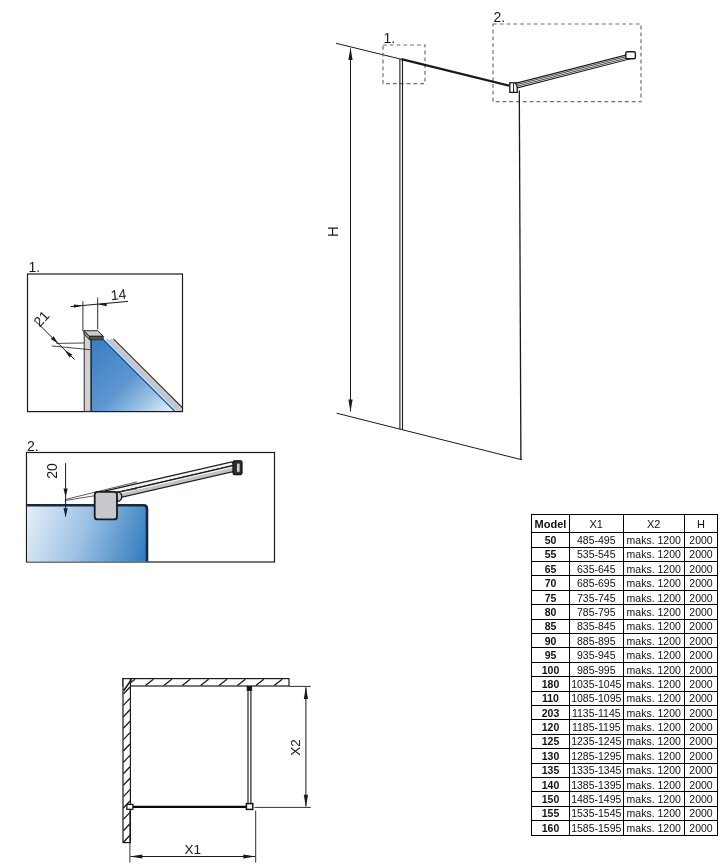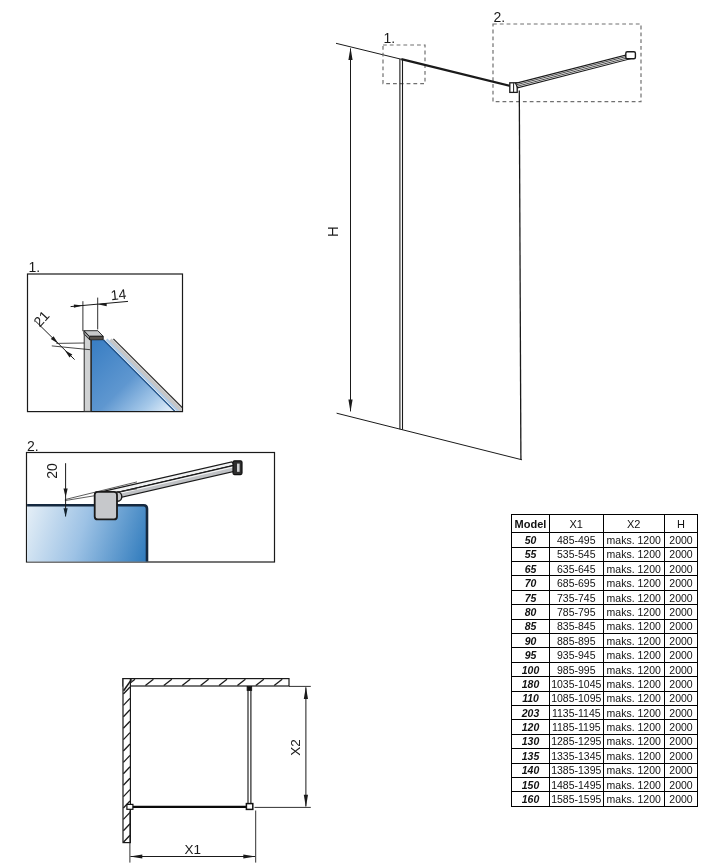--- a/index.html
+++ b/index.html
@@ -1,26 +1,26 @@
 <!DOCTYPE html>
 <html><head>
 <meta charset="utf-8">
 <style>
   html,body{margin:0;padding:0;background:#ffffff;}
   #page{position:relative;transform:translateZ(0);width:722px;height:866px;background:#ffffff;overflow:hidden;
         font-family:"Liberation Sans", sans-serif;}
   #art{position:absolute;left:0;top:0;transform:translateZ(0);}
-  #spec{position:absolute;left:511px;top:514px;}
+  #spec{position:absolute;left:531px;top:514px;}
   table.spec{border-collapse:collapse;table-layout:fixed;}
   table.spec td,table.spec th{border:1.3px solid #000;padding:0;margin:0;
      font-family:"Liberation Sans", sans-serif;font-size:10.5px;color:#111;
      text-align:center;vertical-align:middle;overflow:hidden;white-space:nowrap;}
   table.spec th{height:17.3px;font-size:11px;}
   table.spec td{height:13.4px;}
-  td.m{font-weight:bold;font-style:italic;}
+  td.m{font-weight:bold;}
   th.model{font-weight:bold;}
   th.plain{font-weight:normal;}
 </style>
 </head>
 <body>
 <div id="page">
 <svg id="art" opacity="0.999" width="722" height="866" viewBox="0 0 722 866">
   <defs>
     <linearGradient id="g1" gradientUnits="userSpaceOnUse" x1="96" y1="342" x2="168" y2="414">
       <stop offset="0" stop-color="#3b7fc4"></stop>
@@ -358,20 +358,26 @@
             <td>2000</td>
           </tr>
 
 <tr>
             <td class="m">120</td>
             <td>1185-1195</td>
             <td>maks. 1200</td>
             <td>2000</td>
           </tr>
 
+<tr>
+            <td class="m">125</td>
+            <td>1235-1245</td>
+            <td>maks. 1200</td>
+            <td>2000</td>
+          </tr>
 
 <tr>
             <td class="m">130</td>
             <td>1285-1295</td>
             <td>maks. 1200</td>
             <td>2000</td>
           </tr>
 
 <tr>
             <td class="m">135</td>
@@ -388,20 +394,26 @@
           </tr>
 
 
 <tr>
             <td class="m">150</td>
             <td>1485-1495</td>
             <td>maks. 1200</td>
             <td>2000</td>
           </tr>
 
+<tr>
+            <td class="m">155</td>
+            <td>1535-1545</td>
+            <td>maks. 1200</td>
+            <td>2000</td>
+          </tr>
 
 <tr>
             <td class="m">160</td>
             <td>1585-1595</td>
             <td>maks. 1200</td>
             <td>2000</td>
           </tr>
 </tbody>
       </table>
 </div>

